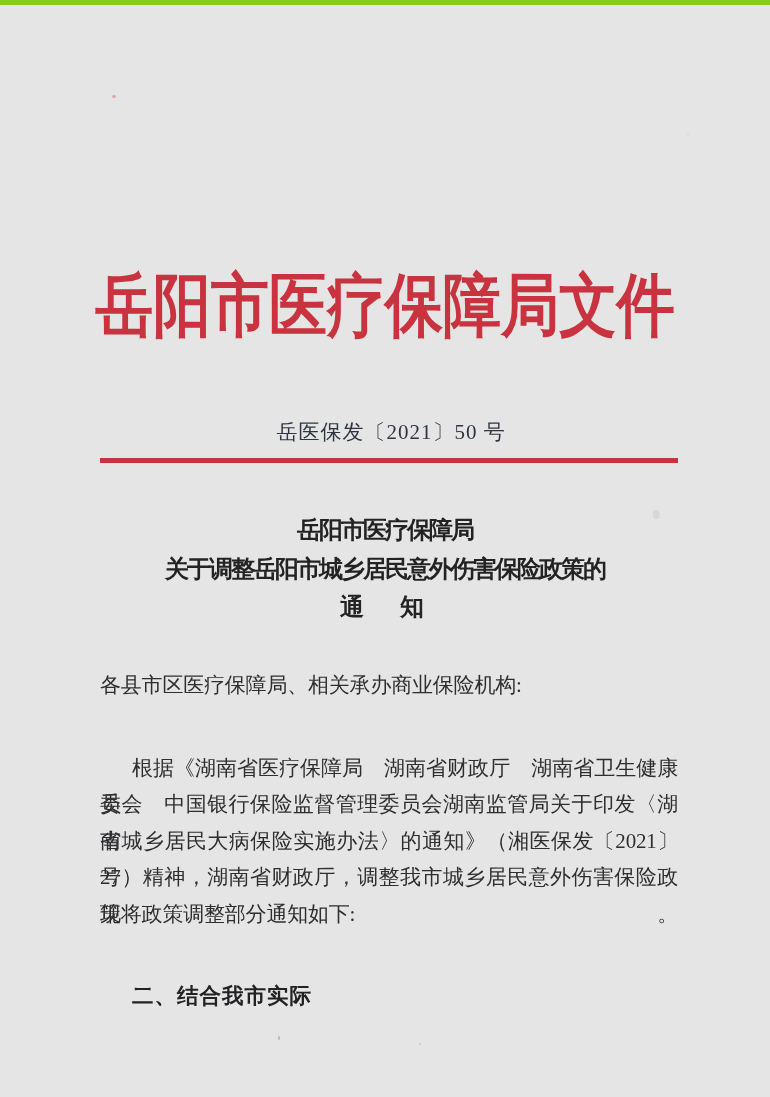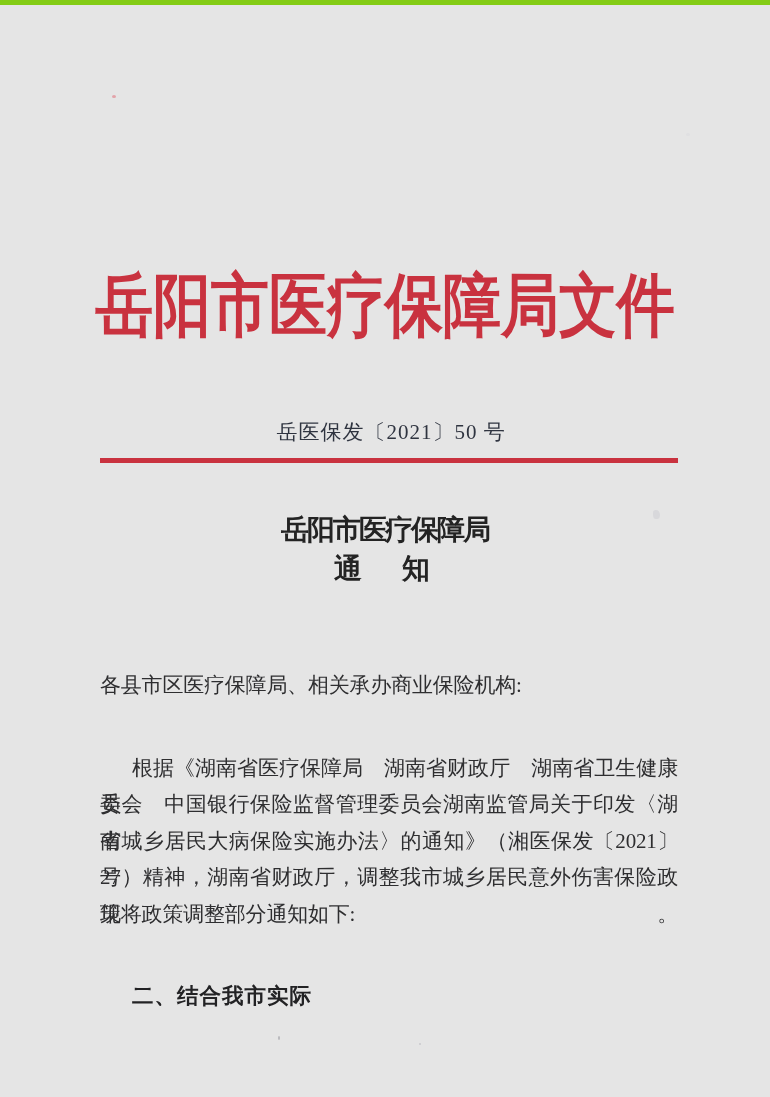--- a/index.html
+++ b/index.html
@@ -65,21 +65,21 @@
   .doc-title {
     position: absolute;
     top: 506px;
     left: 0;
     width: 770px;
     text-align: center;
     color: #232323;
     font-weight: 700;
   }
   .doc-title .t-line {
-    font-size: 28px;
+    font-size: 24px;
     line-height: 38.5px;
     letter-spacing: -2px;
     white-space: nowrap;
   }
   .doc-title .t-line.t3 {
     letter-spacing: 6px;
   }
 
   
   .body-block {
@@ -129,20 +129,21 @@
   <div class="red-title">
     <span class="inner">岳阳市医疗保障局文件</span>
   </div>
 
   <div class="doc-number">岳医保发〔2021〕50 号</div>
 
   <div class="red-rule"></div>
 
   <div class="doc-title">
     <div class="t-line t1">岳阳市医疗保障局</div>
+    <div class="t-line t2">关于调整岳阳市城乡居民意外伤害保险政策的</div>
     <div class="t-line t3">通　知</div>
   </div>
 
   <div class="body-block">
     <div class="b-line">各县市区医疗保障局、相关承办商业保险机构:</div>
     <div class="b-line indent justify">根据《湖南省医疗保障局　湖南省财政厅　湖南省卫生健康委</div>
     <div class="b-line justify">员会　中国银行保险监督管理委员会湖南监管局关于印发〈湖南</div>
     <div class="b-line justify">省城乡居民大病保险实施办法〉的通知》（湘医保发〔2021〕27</div>
     <div class="b-line justify">号）精神，湖南省财政厅，调整我市城乡居民意外伤害保险政策。</div>
     <div class="b-line">现将政策调整部分通知如下:</div>

